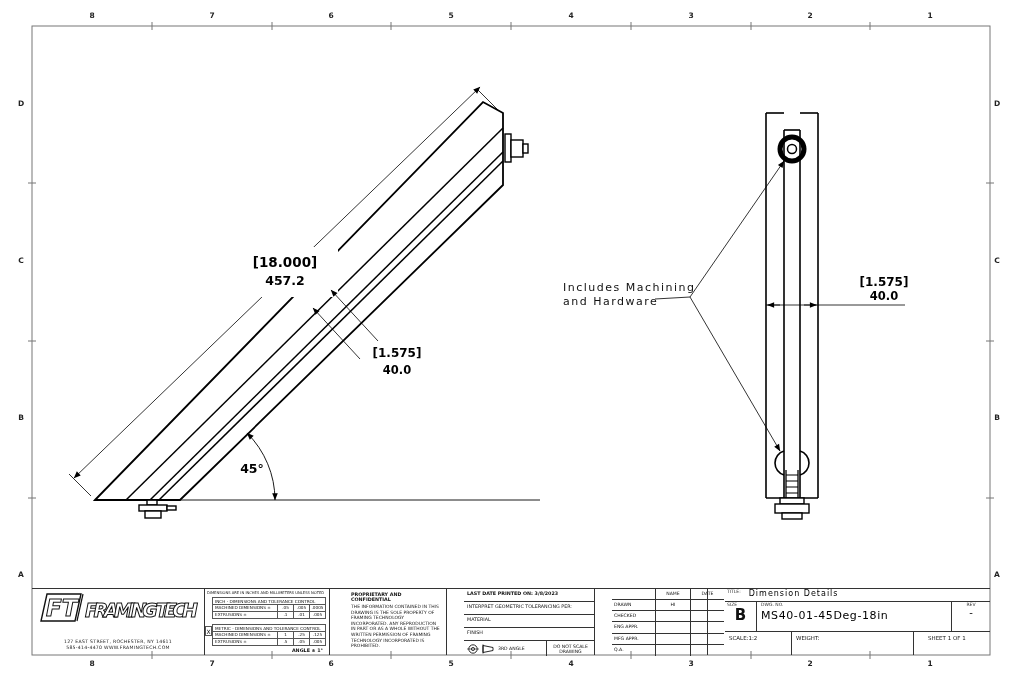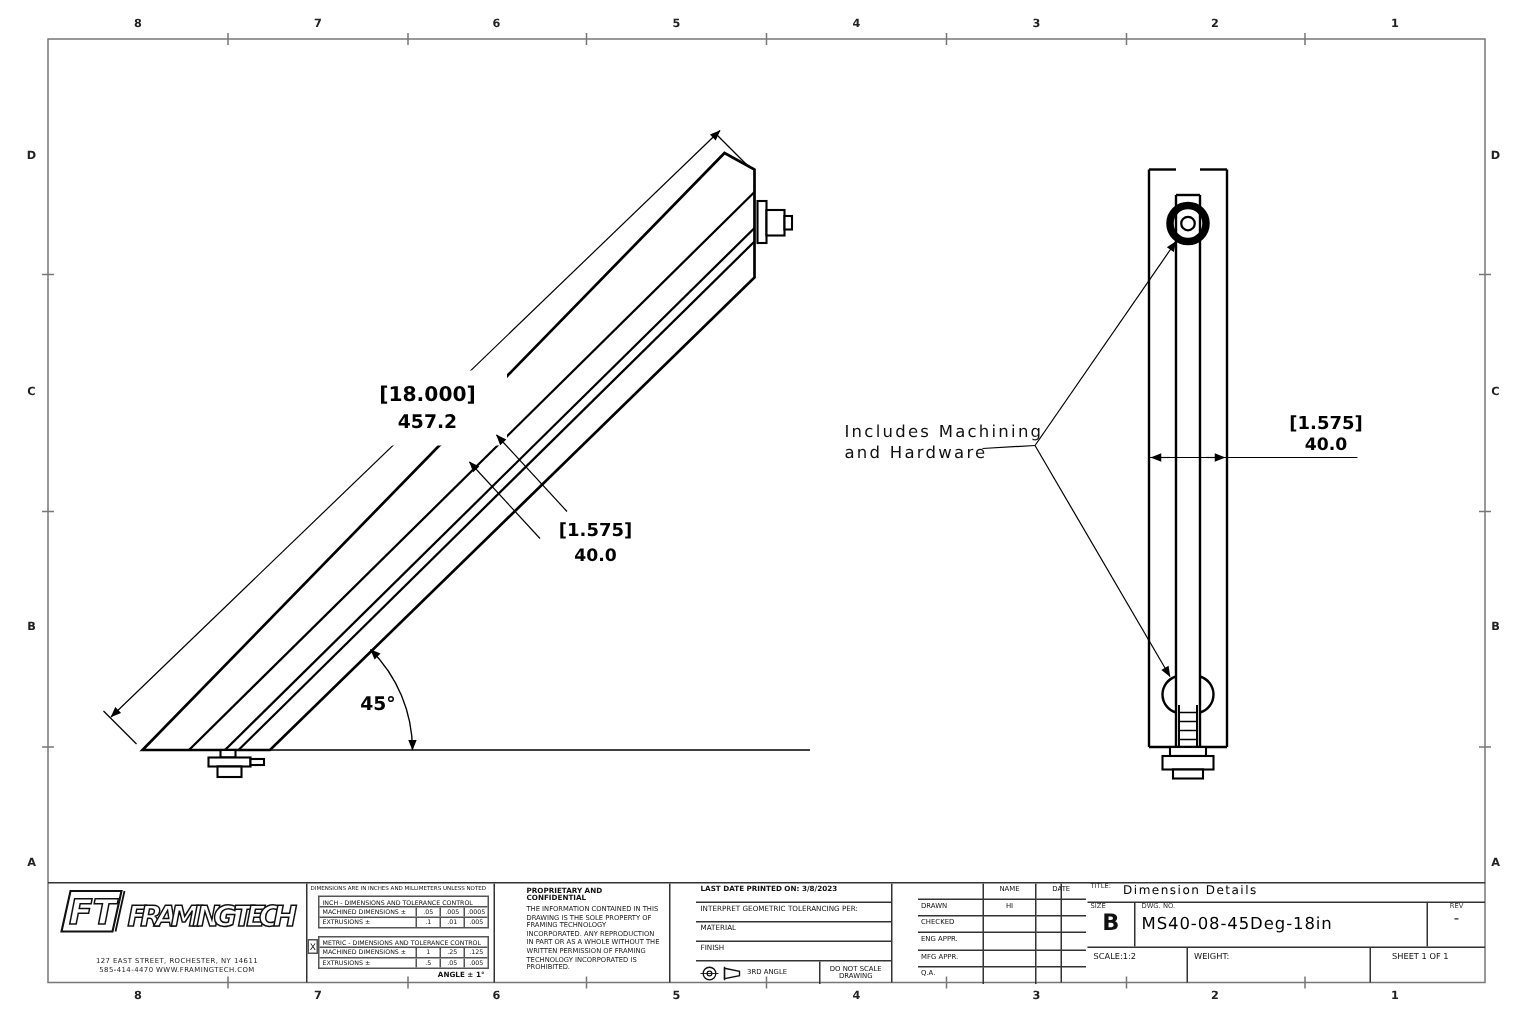--- a/index.html
+++ b/index.html
@@ -311,21 +311,21 @@
         <span class="tlbl">TITLE:</span>
         <span class="ttl">Dimension Details</span>
       </div>
       <div class="trow2">
         <div class="sizebox">
           <div class="tlbl" style="text-align:left">SIZE</div>
           <div class="big">B</div>
         </div>
         <div class="dwgbox">
           <div class="tlbl" style="padding-left:0">DWG. NO.</div>
-          <div class="dwgno">MS40-08-45Deg-18in</div>
+          <div class="dwgno">MS40-01-45Deg-18in</div>
         </div>
         <div class="revbox">
           <div class="tlbl">REV</div>
           <div class="big">-</div>
         </div>
       </div>
       <div class="trow3">
         <div class="scalebox">SCALE:1:2</div>
         <div class="weightbox">WEIGHT:</div>
         <div class="sheetbox">SHEET 1 OF 1</div>

